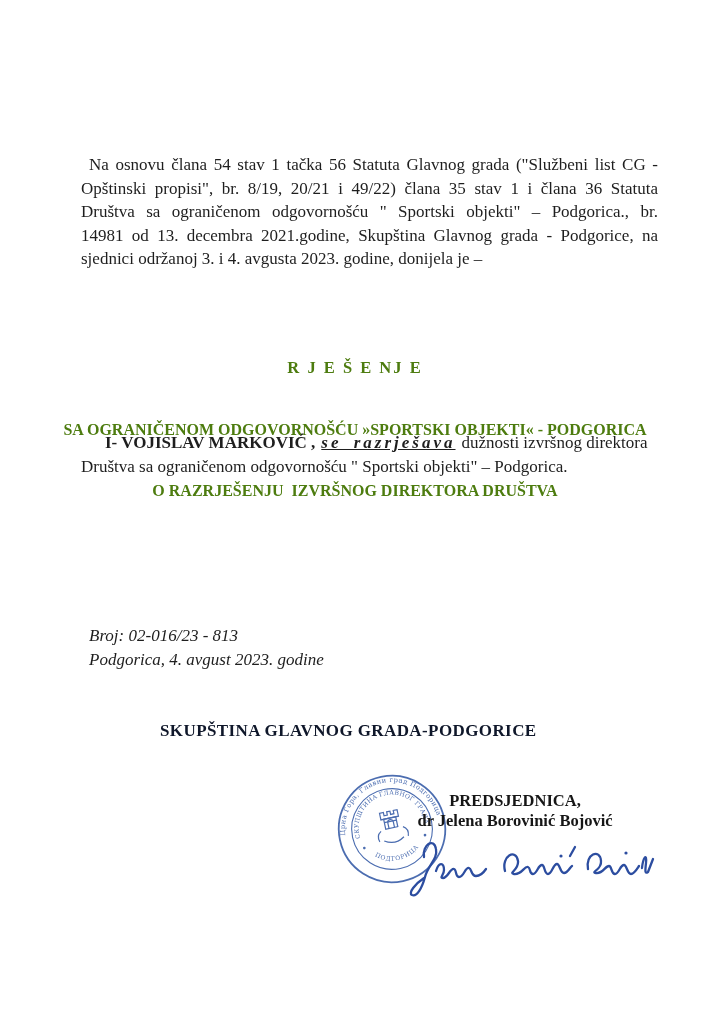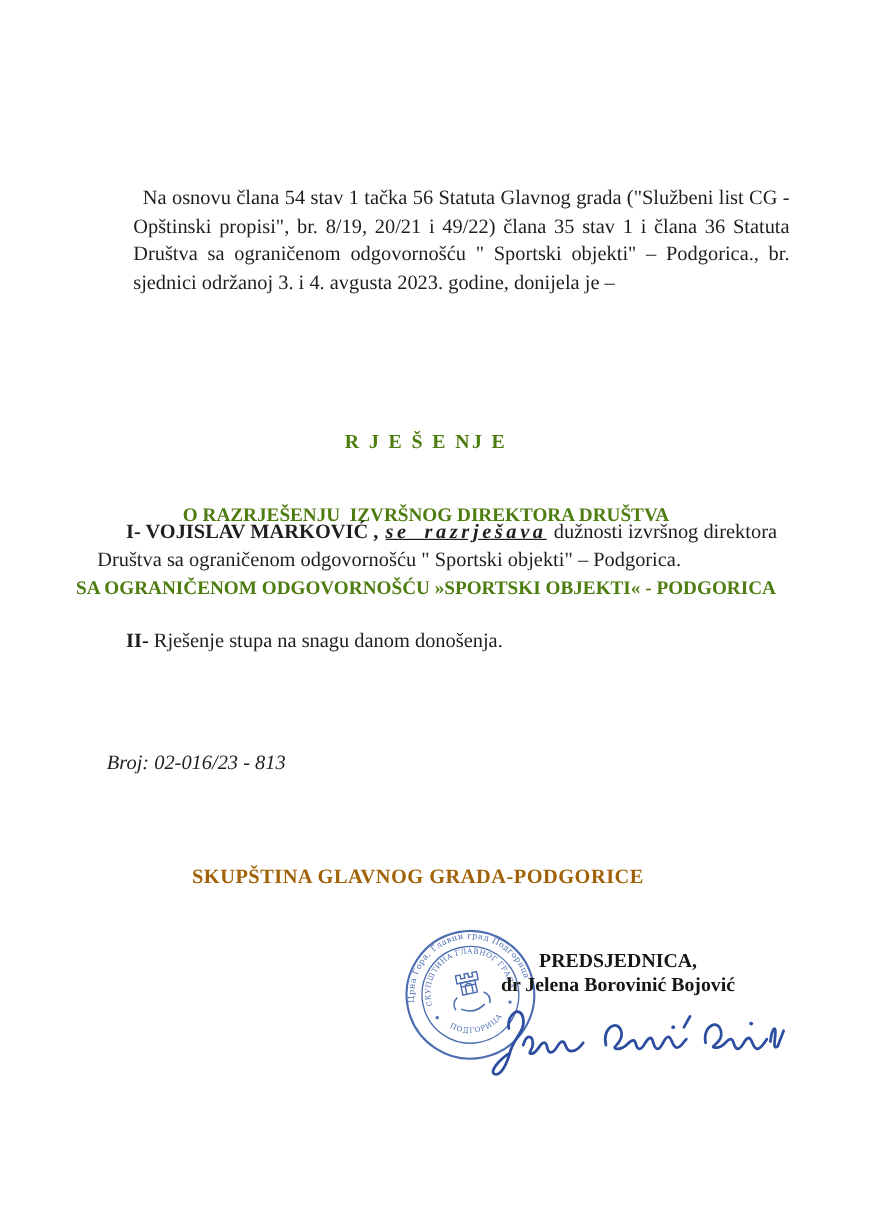--- a/index.html
+++ b/index.html
@@ -9,21 +9,21 @@
     background:#ffffff;
     font-family:"Liberation Serif", serif;
     color:#1e1e1e;
     overflow:hidden;
   }
   
   .intro {
     position:absolute; left:81px; top:153px; width:577px;
     font-size:17px; line-height:23.5px;
   }
-  .jline { text-align:justify; text-align-last:justify;margin-left:30px; }
+  .jline { text-align:justify; text-align-last:justify; }
   .jline.last { text-align:right; text-align-last:left; }
   .jline.first { text-indent:8px; }
 
   
   .title {
     position:absolute; left:30px; top:317px; width:650px;
     text-align:center; font-weight:bold;
     font-size:16px; line-height:20.5px;
     white-space:pre-wrap;
     color:#4d7c0f;
@@ -49,21 +49,21 @@
   
   .refblock {
     position:absolute; left:89px; top:624px;
     font-size:17px; line-height:24px;font-style:italic;
   }
 
   
   .assembly {
     position:absolute; left:160px; top:721px;
     font-size:17px; font-weight:bold; letter-spacing:0.4px;
-    color:#a16207;
+    color:#0f172a;
   }
 
   
   .signatory {
     position:absolute; left:389px; top:791px; width:252px;
     text-align:center; font-weight:bold;
     font-size:16.5px; line-height:20px;
     z-index:3; color:#161616;
   }
 
@@ -84,38 +84,39 @@
 </style>
 </head>
 <body>
 
 <div class="page">
 
   <div class="intro">
     <div class="jline first">Na osnovu člana 54 stav 1 tačka 56 Statuta Glavnog grada ("Službeni list CG -</div>
     <div class="jline">Opštinski propisi", br. 8/19, 20/21 i 49/22)  člana 35  stav 1 i  člana 36 Statuta</div>
     <div class="jline">Društva sa ograničenom odgovornošću " Sportski objekti" – Podgorica., br.</div>
+    <div class="jline">14981 od 13. decembra 2021.godine, Skupština Glavnog grada - Podgorice, na</div>
     <div class="jline last">sjednici održanoj 3. i 4. avgusta 2023. godine, donijela je –</div>
   </div>
 
   <div class="title">
     <div class="t1">R J E Š E NJ E</div>
+    <div>SA OGRANIČENOM ODGOVORNOŠĆU »SPORTSKI OBJEKTI« - PODGORICA</div>
     <div>O RAZRJEŠENJU  IZVRŠNOG DIREKTORA DRUŠTVA</div>
-    <div>SA OGRANIČENOM ODGOVORNOŠĆU »SPORTSKI OBJEKTI« - PODGORICA</div>
   </div>
 
   <div class="item1">
     <div class="l1"><span class="b">I- VOJISLAV MARKOVIĆ ,</span><span class="bi">se razrješava</span><span>dužnosti izvršnog direktora</span></div>
     <div>Društva sa ograničenom odgovornošću " Sportski objekti" – Podgorica.</div>
   </div>
 
-  <div class="item2"><span class="b">II-</span><span> Rješenje stupa na snagu danom donošenja.</span></div>
 
   <div class="refblock">
     <div>Broj: 02-016/23 - 813</div>
+    <div>Podgorica, 4. avgust 2023. godine</div>
   </div>
 
   <div class="assembly">SKUPŠTINA GLAVNOG GRADA-PODGORICE</div>
 
   <svg class="stamp" viewBox="0 0 100 100">
     <g stroke="#3f63ab" fill="none">
       <circle cx="50" cy="50" r="47.5" stroke-width="1.6"></circle>
       <circle cx="50" cy="50" r="36" stroke-width="1"></circle>
     </g>
     <defs>

